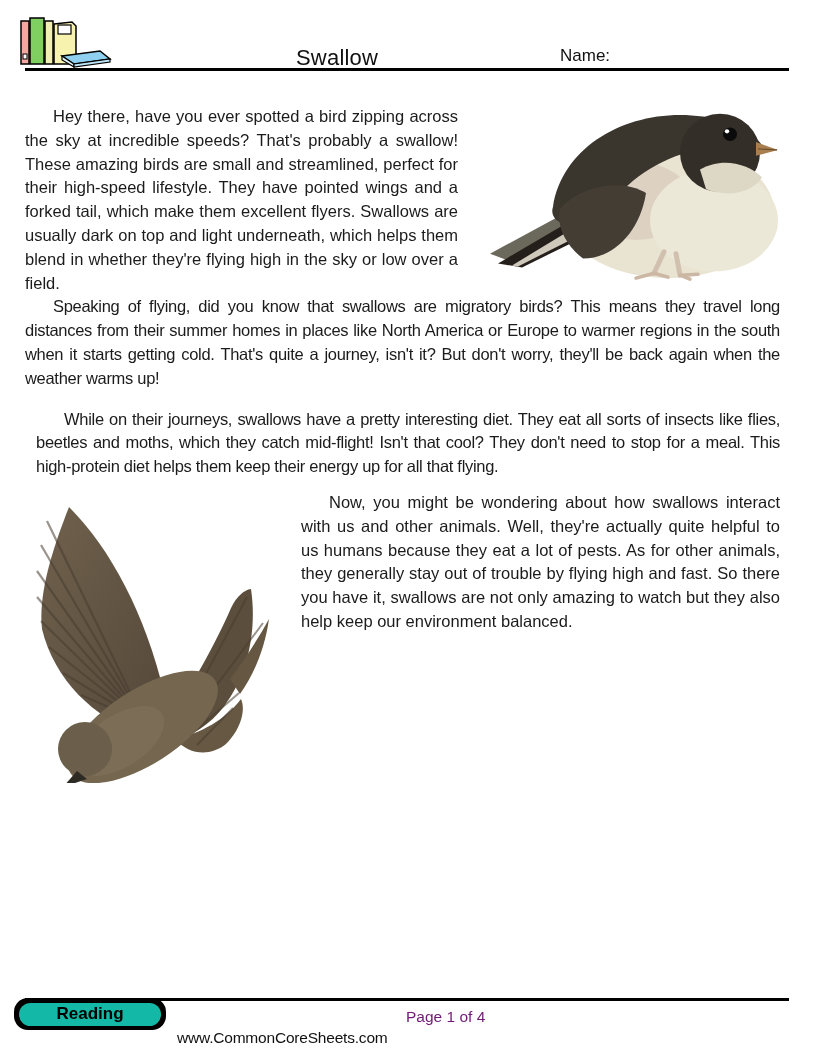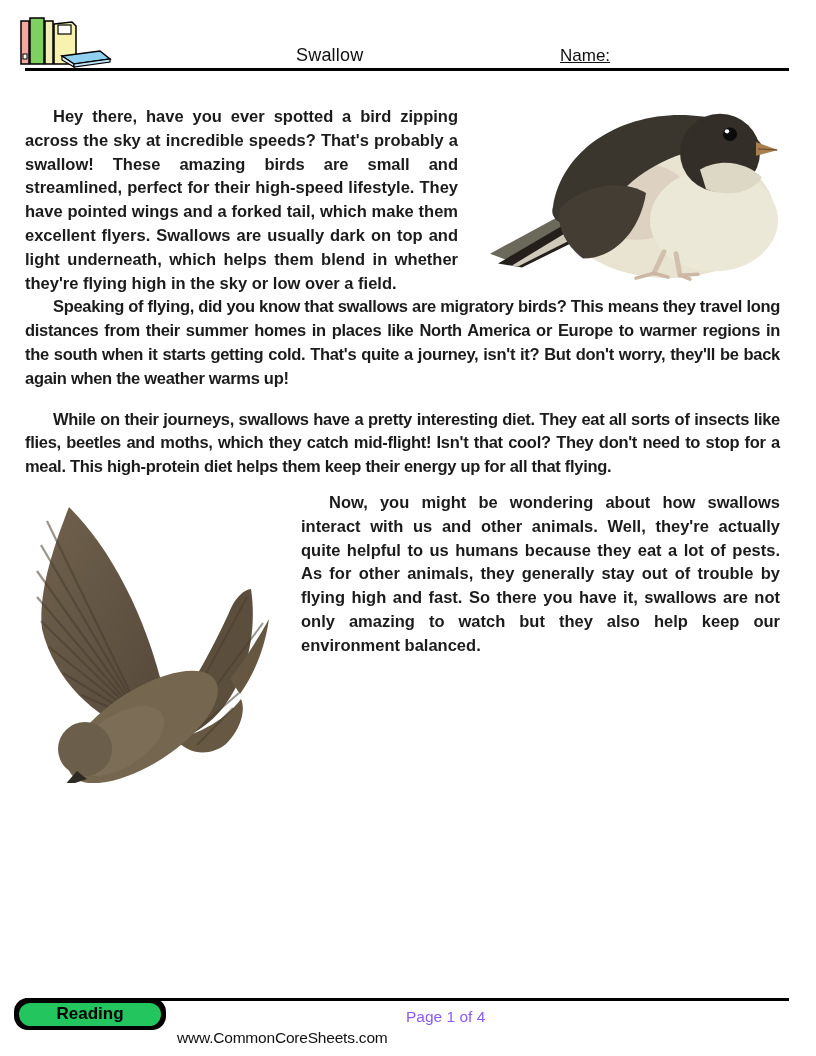--- a/index.html
+++ b/index.html
@@ -13,40 +13,40 @@
   }
   
   .header { position: absolute; top: 0; left: 0; right: 0; height: 71px; }
   .header-rule {
     position: absolute; left: 25px; right: 27px; top: 68px; height: 3px;
     background: #000;
   }
   .logo { position: absolute; left: 18px; top: 14px; width: 96px; height: 54px; }
   .doc-title {
     position: absolute; left: 296px; top: 45px;
-    font-size: 18px; letter-spacing: 0.2px; color: #111;
+    font-size: 22px; letter-spacing: 0.2px; color: #111;
   }
   .name-label {
     position: absolute; left: 560px; top: 46px;
-    font-size: 17px; color: #111; text-decoration: underline;
+    font-size: 17px; color: #111;
   }
   
   .passage {
-    position: absolute; left: 25px; right: 36px; top: 71px; font-weight: bold;
+    position: absolute; left: 25px; right: 36px; top: 71px;
   }
   .passage p {
     text-align: justify;
     text-indent: 28px;
     font-size: 16.5px;
     line-height: 23.8px;
     color: #1b1b1b;
   }
   .p1 { margin-top: 34px; }
   .p2 { letter-spacing: -0.3px; }
-  .p3 { margin-top: 17px; letter-spacing: -0.3px; }
+  .p3 { margin-top: 17px; letter-spacing: -0.3px; margin-left: 11px; }
   .p4-wrap { margin-top: 12px; min-height: 296px; }
   .float-right-img {
     float: right;
     width: 312px; height: 186px;
     margin: -6px 0 0 10px;
   }
   .float-left-img {
     float: left;
     width: 264px; height: 290px;
     margin: 2px 12px 0 0;
@@ -58,33 +58,33 @@
     background: #000;
   }
   .reading-badge {
     position: absolute; left: 14px; top: 998px;
     width: 152px; height: 32px;
     background: #000; border-radius: 14px;
     display: flex; align-items: center; justify-content: center;
   }
   .reading-badge-inner {
     width: 142px; height: 23px;
-    background: #22c55e; border-radius: 12px;
+    background: #14b8a6; border-radius: 12px;
     display: flex; align-items: center; justify-content: center;
   }
   .reading-badge-inner span {
     font-size: 17px; font-weight: bold; color: #000;
   }
   .footer-site {
     position: absolute; left: 177px; top: 1012px;
     font-size: 15.5px; letter-spacing: -0.2px; color: #111; margin-top: 17px;
   }
   .footer-page {
     position: absolute; left: 406px; top: 1008px;
-    font-size: 15.5px; color: #8b5cf6;
+    font-size: 15.5px; color: #701a75;
   }
   svg { display: block; }
 </style>
 </head>
 <body>
 
 <div class="header">
   <span class="logo">
     <svg viewBox="0 0 96 54" width="96" height="54">
 

